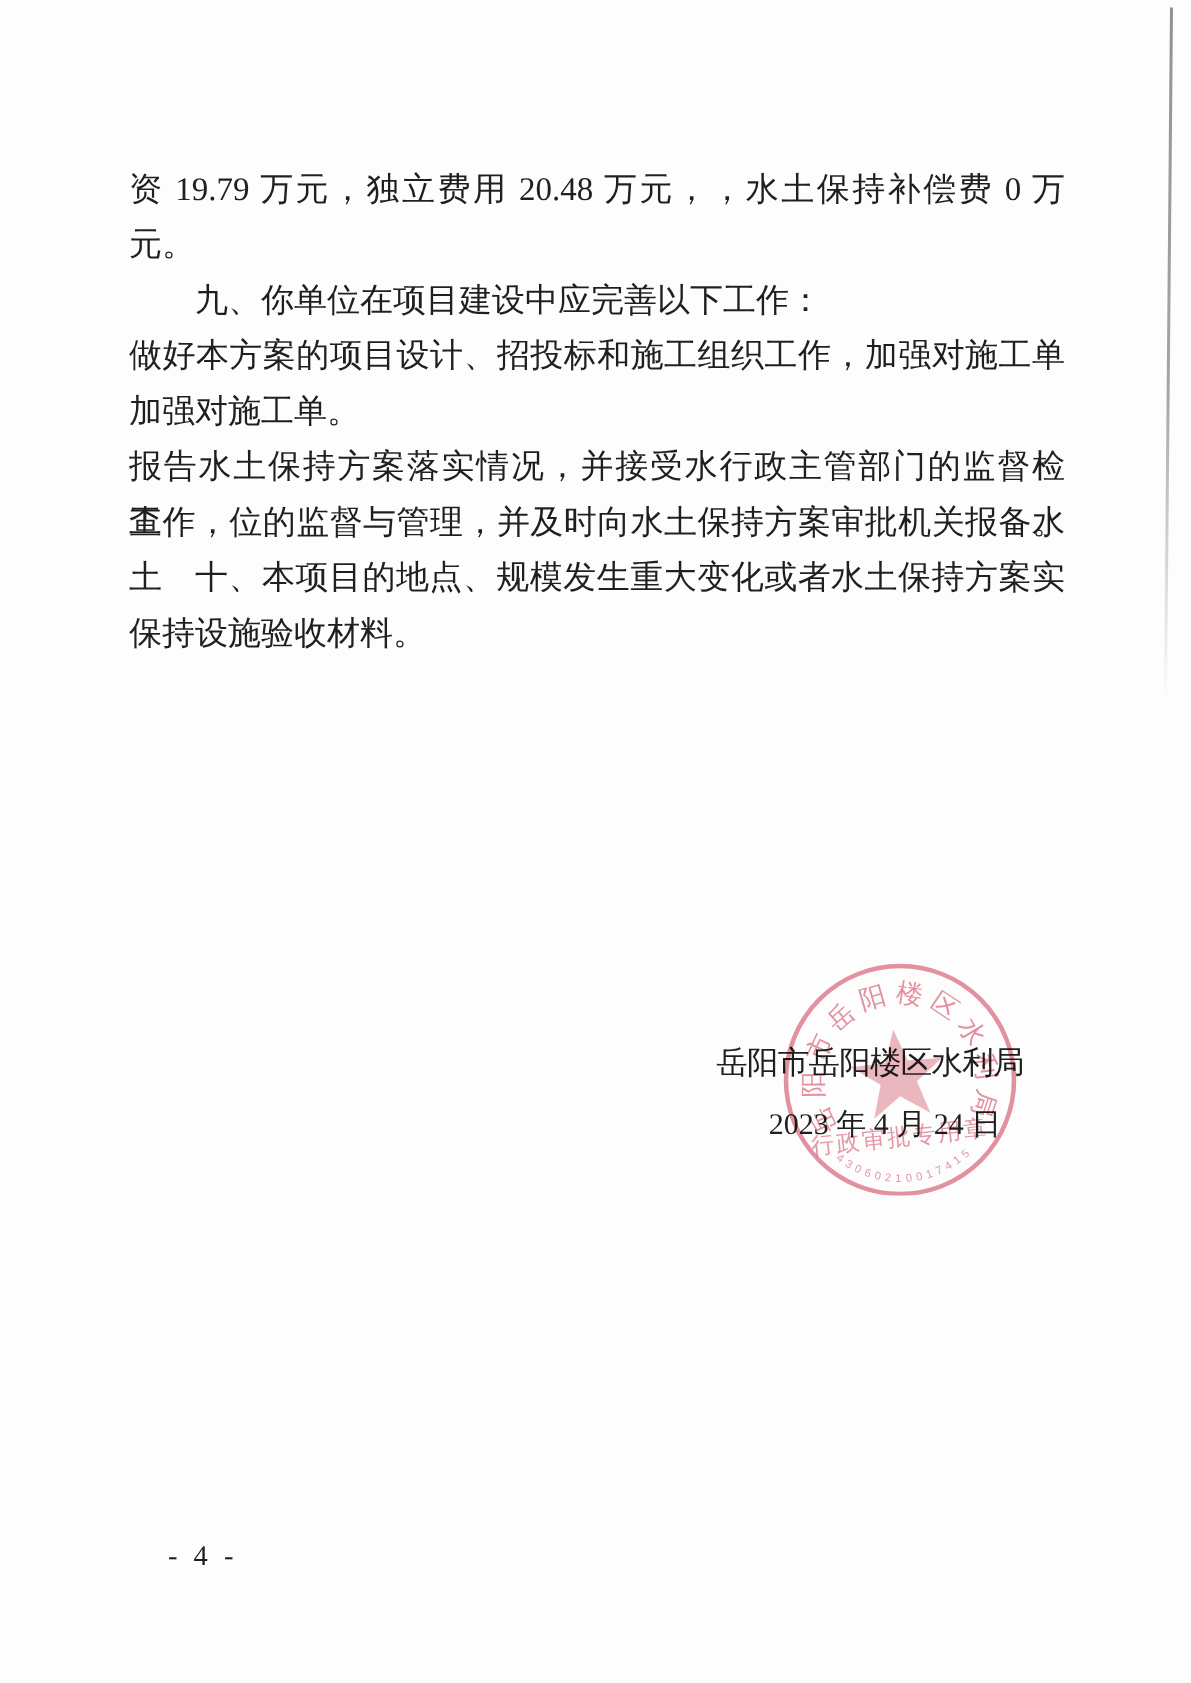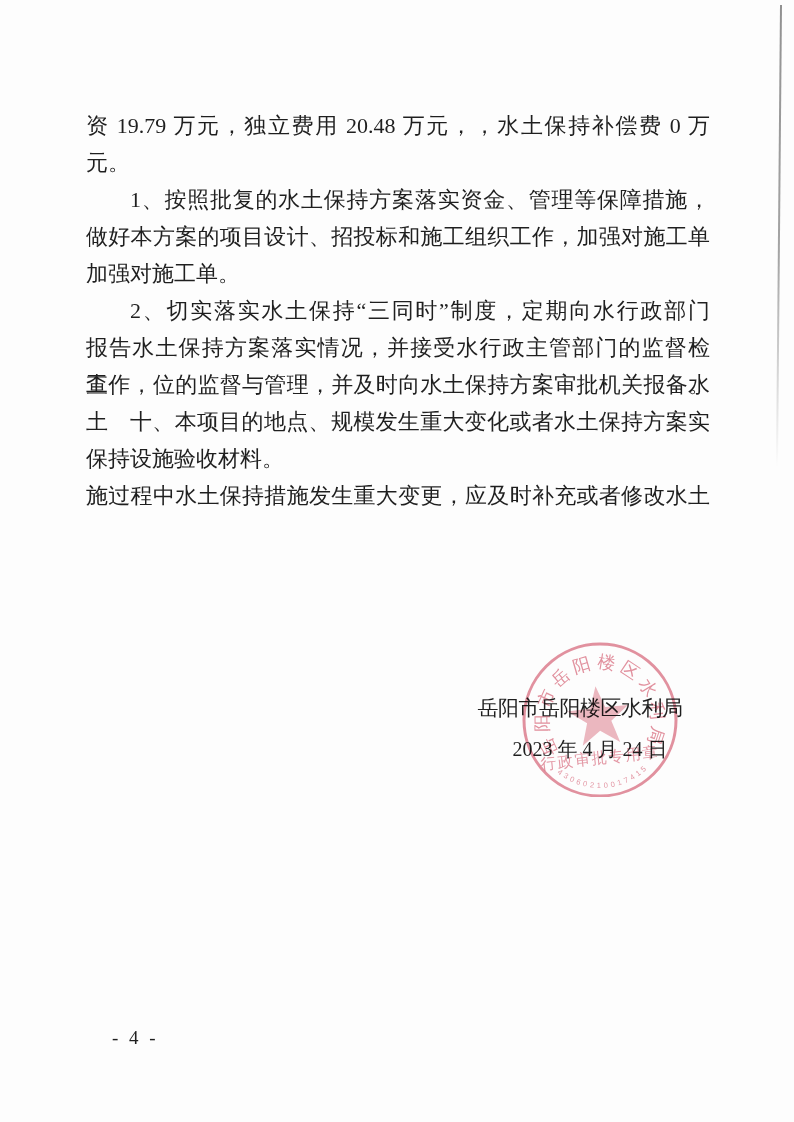--- a/index.html
+++ b/index.html
@@ -54,29 +54,27 @@
   }
 </style>
 </head>
 <body>
 
 <div class="page">
 
   <div class="body-text" id="bodyText">
       <div class="line fill">资 19.79 万元，独立费用 20.48 万元，，水土保持补偿费 0 万</div>
       <div class="line">元。</div>
-      <div class="line indent fill">1、按照批复的水土保持方案落实资金、管理等保障措施，</div>
+      <div class="line indent">九、你单位在项目建设中应完善以下工作：</div>
       <div class="line fill">做好本方案的项目设计、招投标和施工组织工作，加强对施工单</div>
       <div class="line">加强对施工单。</div>
-      <div class="line indent fill">2、切实落实水土保持“三同时”制度，定期向水行政部门</div>
       <div class="line fill">报告水土保持方案落实情况，并接受水行政主管部门的监督检查。</div>
       <div class="line fill">工作，位的监督与管理，并及时向水土保持方案审批机关报备水土</div>
       <div class="line indent fill">十、本项目的地点、规模发生重大变化或者水土保持方案实</div>
       <div class="line">保持设施验收材料。</div>
-      <div class="line fill">施过程中水土保持措施发生重大变更，应及时补充或者修改水土</div>
     </div>
 
   <div class="sig-agency">岳阳市岳阳楼区水利局</div>
   <div class="sig-date">2023 年 4 月 24 日</div>
 
   <div class="seal">
     <svg viewBox="0 0 156 156">
       <defs>
         <path id="ringPath" d="M 35.4 108.9 A 52 52 0 1 1 120.6 108.9" fill="none"></path>
         <path id="serialPath" d="M 25.9 122.7 A 68 68 0 0 0 130.1 122.7" fill="none"></path>

